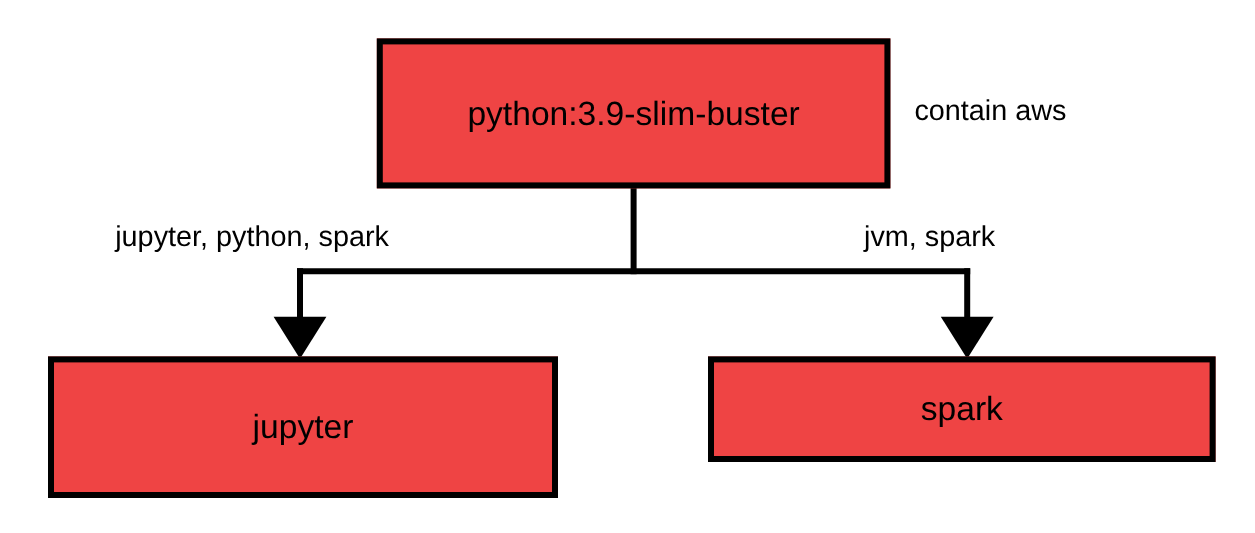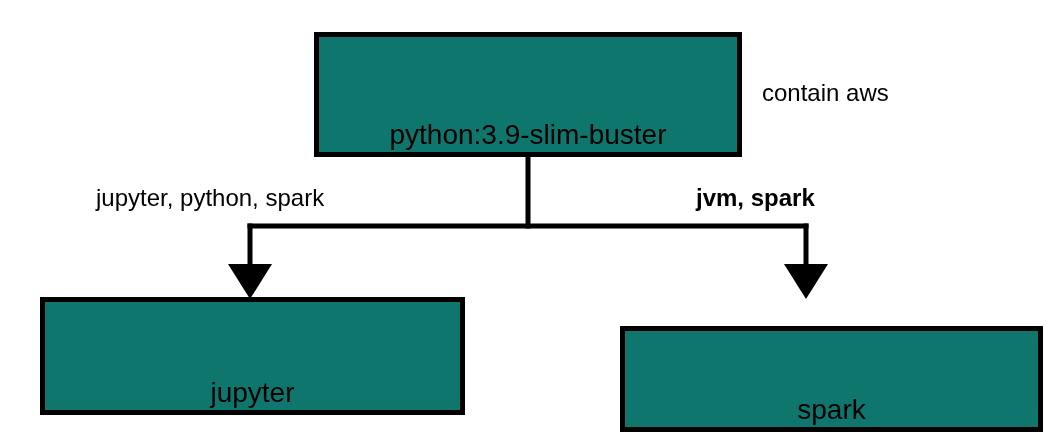--- a/index.html
+++ b/index.html
@@ -20,41 +20,41 @@
     position: absolute;
     left: 0;
     top: 0;
     width: 1046px;
     height: 444px;
   }
   .node {
     position: absolute;
     box-sizing: border-box;
     border: 5px solid #000000;
-    background: #0f766e;
+    background: #ef4444;
     display: flex;
-    align-items: flex-end;
+    align-items: center;
     justify-content: center;
     font-size: 28px;
     line-height: 1.2;
     white-space: nowrap;
   }
   .node-root   { left: 314px; top: 32px;  width: 428px; height: 125px; }
   .node-left   { left: 40px;  top: 297px; width: 425px; height: 118px; }
-  .node-right  { left: 620px; top: 297px; width: 423px; height: 106px; margin-top: 29px; }
+  .node-right  { left: 590px; top: 297px; width: 423px; height: 88px; }
   .float-label {
     position: absolute;
     font-size: 24px;
     line-height: 32px;
     white-space: nowrap;
     color: #000000;
   }
   .label-note       { left: 762px; top: 77px;  }
   .label-edge-left  { left: 96px;  top: 182px; }
-  .label-edge-right { left: 696px; top: 182px; font-weight: bold; }
+  .label-edge-right { left: 720px; top: 182px; }
 </style>
 </head>
 <body>
 
 <div class="canvas">
 
   <svg class="edges-svg" viewBox="0 0 1046 444" xmlns="http://www.w3.org/2000/svg">
 
     <g>
       <path d="M528,154 L528,228.5" stroke="#000000" stroke-width="5" fill="none"></path>

